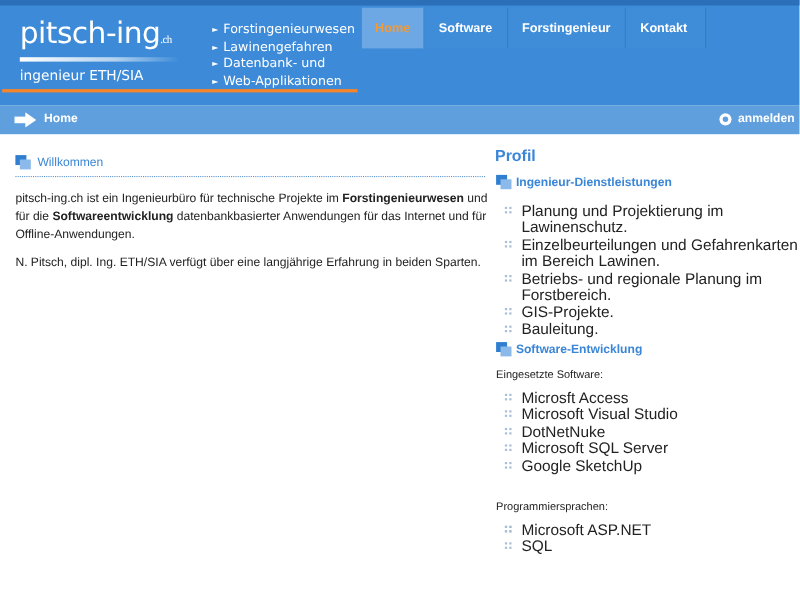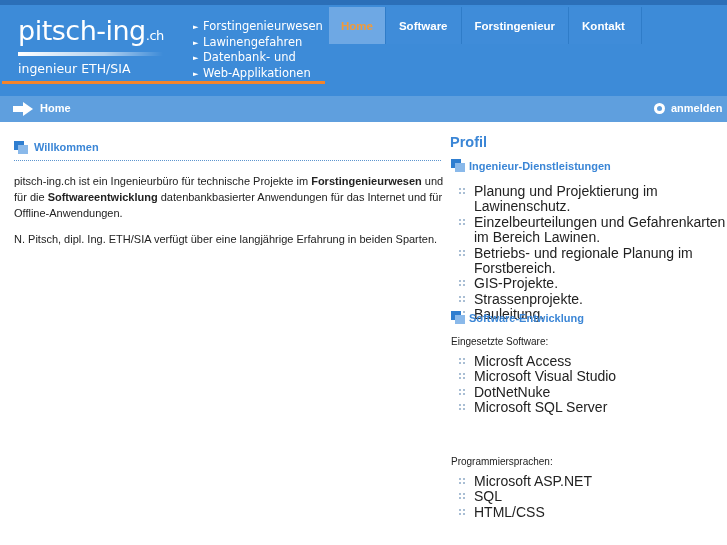--- a/index.html
+++ b/index.html
@@ -4,21 +4,21 @@
 <style>
   * { box-sizing: border-box; margin: 0; padding: 0; }
   html, body { width: 727px; height: 545px; overflow: hidden; background: #ffffff; }
   body { font-family: "Liberation Sans", sans-serif; font-size: 11px; color: #222; position: relative; }
 
   
   .header { position: absolute; left: 0; top: 0; width: 727px; height: 96px; background: #3d8bd8; }
   .header .topstripe { position: absolute; left: 0; top: 0; width: 727px; height: 5px; background: #2b6fb8; }
   .logo { position: absolute; left: 18px; top: 16px; }
   .logo-main { font-family: "DejaVu Sans", sans-serif; font-size: 27px; color: #ffffff; letter-spacing: -0.5px; line-height: 30px; }
-  .logo-main .ch { font-size: 13px; }
+  .logo-main .ch { font-size: 10px; font-family: Liberation Serif, serif; }
   .logo-bar { position: absolute; left: 18px; top: 52px; width: 145px; height: 4px; background: linear-gradient(to right, #ffffff 0%, rgba(255,255,255,0.6) 60%, rgba(255,255,255,0) 100%); }
   .logo-sub { position: absolute; left: 18px; top: 61px; font-family: "DejaVu Sans", sans-serif; font-size: 12.5px; color: #ffffff; }
   .tagline { position: absolute; left: 193px; top: 19px; font-family: "DejaVu Sans", sans-serif; font-size: 11.5px; color: #ffffff; line-height: 14.5px; }
   .tagline .tri { font-size: 7px; display: inline-block; width: 10px; vertical-align: 1px; }
   .orange-line { position: absolute; left: 2px; top: 81px; width: 323px; height: 3px; background: #f5842a; }
 
   
   .nav { position: absolute; left: 329px; top: 7px; height: 37px; display: flex; }
   .nav-item { height: 37px; padding: 0 13px; display: flex; align-items: center; font-weight: bold; font-size: 11.5px; color: #ffffff; border-right: 1px solid #2f7cc8; background: #3f8cd9; }
   .nav-item.active { background: #6ea8e4; color: #f19a38; }
@@ -31,21 +31,21 @@
   .login-icon { position: absolute; left: 654px; top: 103px; width: 11px; height: 11px; border-radius: 50%; background: #ffffff; }
   .login-icon::after { content: ""; position: absolute; left: 3px; top: 3px; width: 5px; height: 5px; border-radius: 50%; background: #5f9fde; }
   .login { position: absolute; left: 671px; top: 102px; font-weight: bold; font-size: 11px; color: #ffffff; }
 
   
   .sq-icon { position: relative; display: inline-block; width: 14px; height: 13px; vertical-align: -2px; }
   .sq-icon .a { position: absolute; left: 0; top: 0; width: 10px; height: 9px; background: #2f7ed0; }
   .sq-icon .b { position: absolute; left: 4px; top: 4px; width: 10px; height: 9px; background: #8ab9ea; }
 
   
-  .welcome-head { position: absolute; left: 14px; top: 141px; font-weight: bold; font-size: 11px; color: #3b86d6; display: flex; align-items: flex-start; gap: 6px; }
+  .welcome-head { position: absolute; left: 14px; top: 141px; font-weight: normal; font-size: 11px; color: #3b86d6; display: flex; align-items: center; gap: 6px; }
   .dotline { position: absolute; left: 14px; top: 160px; width: 427px; border-top: 1px dotted #5c95cf; }
   .intro { position: absolute; left: 14px; top: 173px; width: 430px; font-size: 11px; line-height: 16px; color: #222; }
   .para2 { position: absolute; left: 14px; top: 231px; width: 440px; font-size: 11px; line-height: 16px; color: #222; }
 
   
   .profil { position: absolute; left: 450px; top: 134px; font-weight: bold; font-size: 14.5px; color: #3b86d6; }
   .subhead { position: absolute; left: 451px; font-weight: bold; font-size: 11px; color: #3b86d6; display: flex; align-items: center; gap: 4px; }
   .list { position: absolute; left: 459px; list-style: none; font-size: 14px; color: #222; }
   .list li { position: relative; padding-left: 15px; line-height: 15.4px; }
   .list li .bullet { position: absolute; left: 0; top: 4px; width: 6px; height: 6px; }
@@ -133,26 +133,20 @@
         <i style="left:0;top:0"></i>
         <i style="left:4px;top:0"></i>
         <i style="left:0;top:4px"></i>
         <i style="left:4px;top:4px"></i>
       </span><span>GIS-Projekte.</span></li>
   <li><span class="bullet">
         <i style="left:0;top:0"></i>
         <i style="left:4px;top:0"></i>
         <i style="left:0;top:4px"></i>
         <i style="left:4px;top:4px"></i>
-      </span><span>Strassenprojekte.</span></li>
-  <li><span class="bullet">
-        <i style="left:0;top:0"></i>
-        <i style="left:4px;top:0"></i>
-        <i style="left:0;top:4px"></i>
-        <i style="left:4px;top:4px"></i>
       </span><span>Bauleitung.</span></li>
 </ul>
 
 <div class="subhead" style="top:311px;">
   <span class="sq-icon">
       <span class="a"></span>
       <span class="b"></span>
     </span>
   <span>Software-Entwicklung</span>
 </div>
@@ -175,20 +169,26 @@
         <i style="left:4px;top:0"></i>
         <i style="left:0;top:4px"></i>
         <i style="left:4px;top:4px"></i>
       </span><span>DotNetNuke</span></li>
   <li><span class="bullet">
         <i style="left:0;top:0"></i>
         <i style="left:4px;top:0"></i>
         <i style="left:0;top:4px"></i>
         <i style="left:4px;top:4px"></i>
       </span><span>Microsoft SQL Server</span></li>
+  <li><span class="bullet">
+        <i style="left:0;top:0"></i>
+        <i style="left:4px;top:0"></i>
+        <i style="left:0;top:4px"></i>
+        <i style="left:4px;top:4px"></i>
+      </span><span>Google SketchUp</span></li>
 </ul>
 
 <div class="plain" style="top:456px;">Programmiersprachen:</div>
 <ul class="list" style="top:474px; width:268px;">
   <li><span class="bullet">
         <i style="left:0;top:0"></i>
         <i style="left:4px;top:0"></i>
         <i style="left:0;top:4px"></i>
         <i style="left:4px;top:4px"></i>
       </span></li>
@@ -197,19 +197,13 @@
         <i style="left:4px;top:0"></i>
         <i style="left:0;top:4px"></i>
         <i style="left:4px;top:4px"></i>
       </span><span>Microsoft ASP.NET</span></li>
   <li><span class="bullet">
         <i style="left:0;top:0"></i>
         <i style="left:4px;top:0"></i>
         <i style="left:0;top:4px"></i>
         <i style="left:4px;top:4px"></i>
       </span><span>SQL</span></li>
-  <li><span class="bullet">
-        <i style="left:0;top:0"></i>
-        <i style="left:4px;top:0"></i>
-        <i style="left:0;top:4px"></i>
-        <i style="left:4px;top:4px"></i>
-      </span><span>HTML/CSS</span></li>
 </ul>
 
 </body></html>

